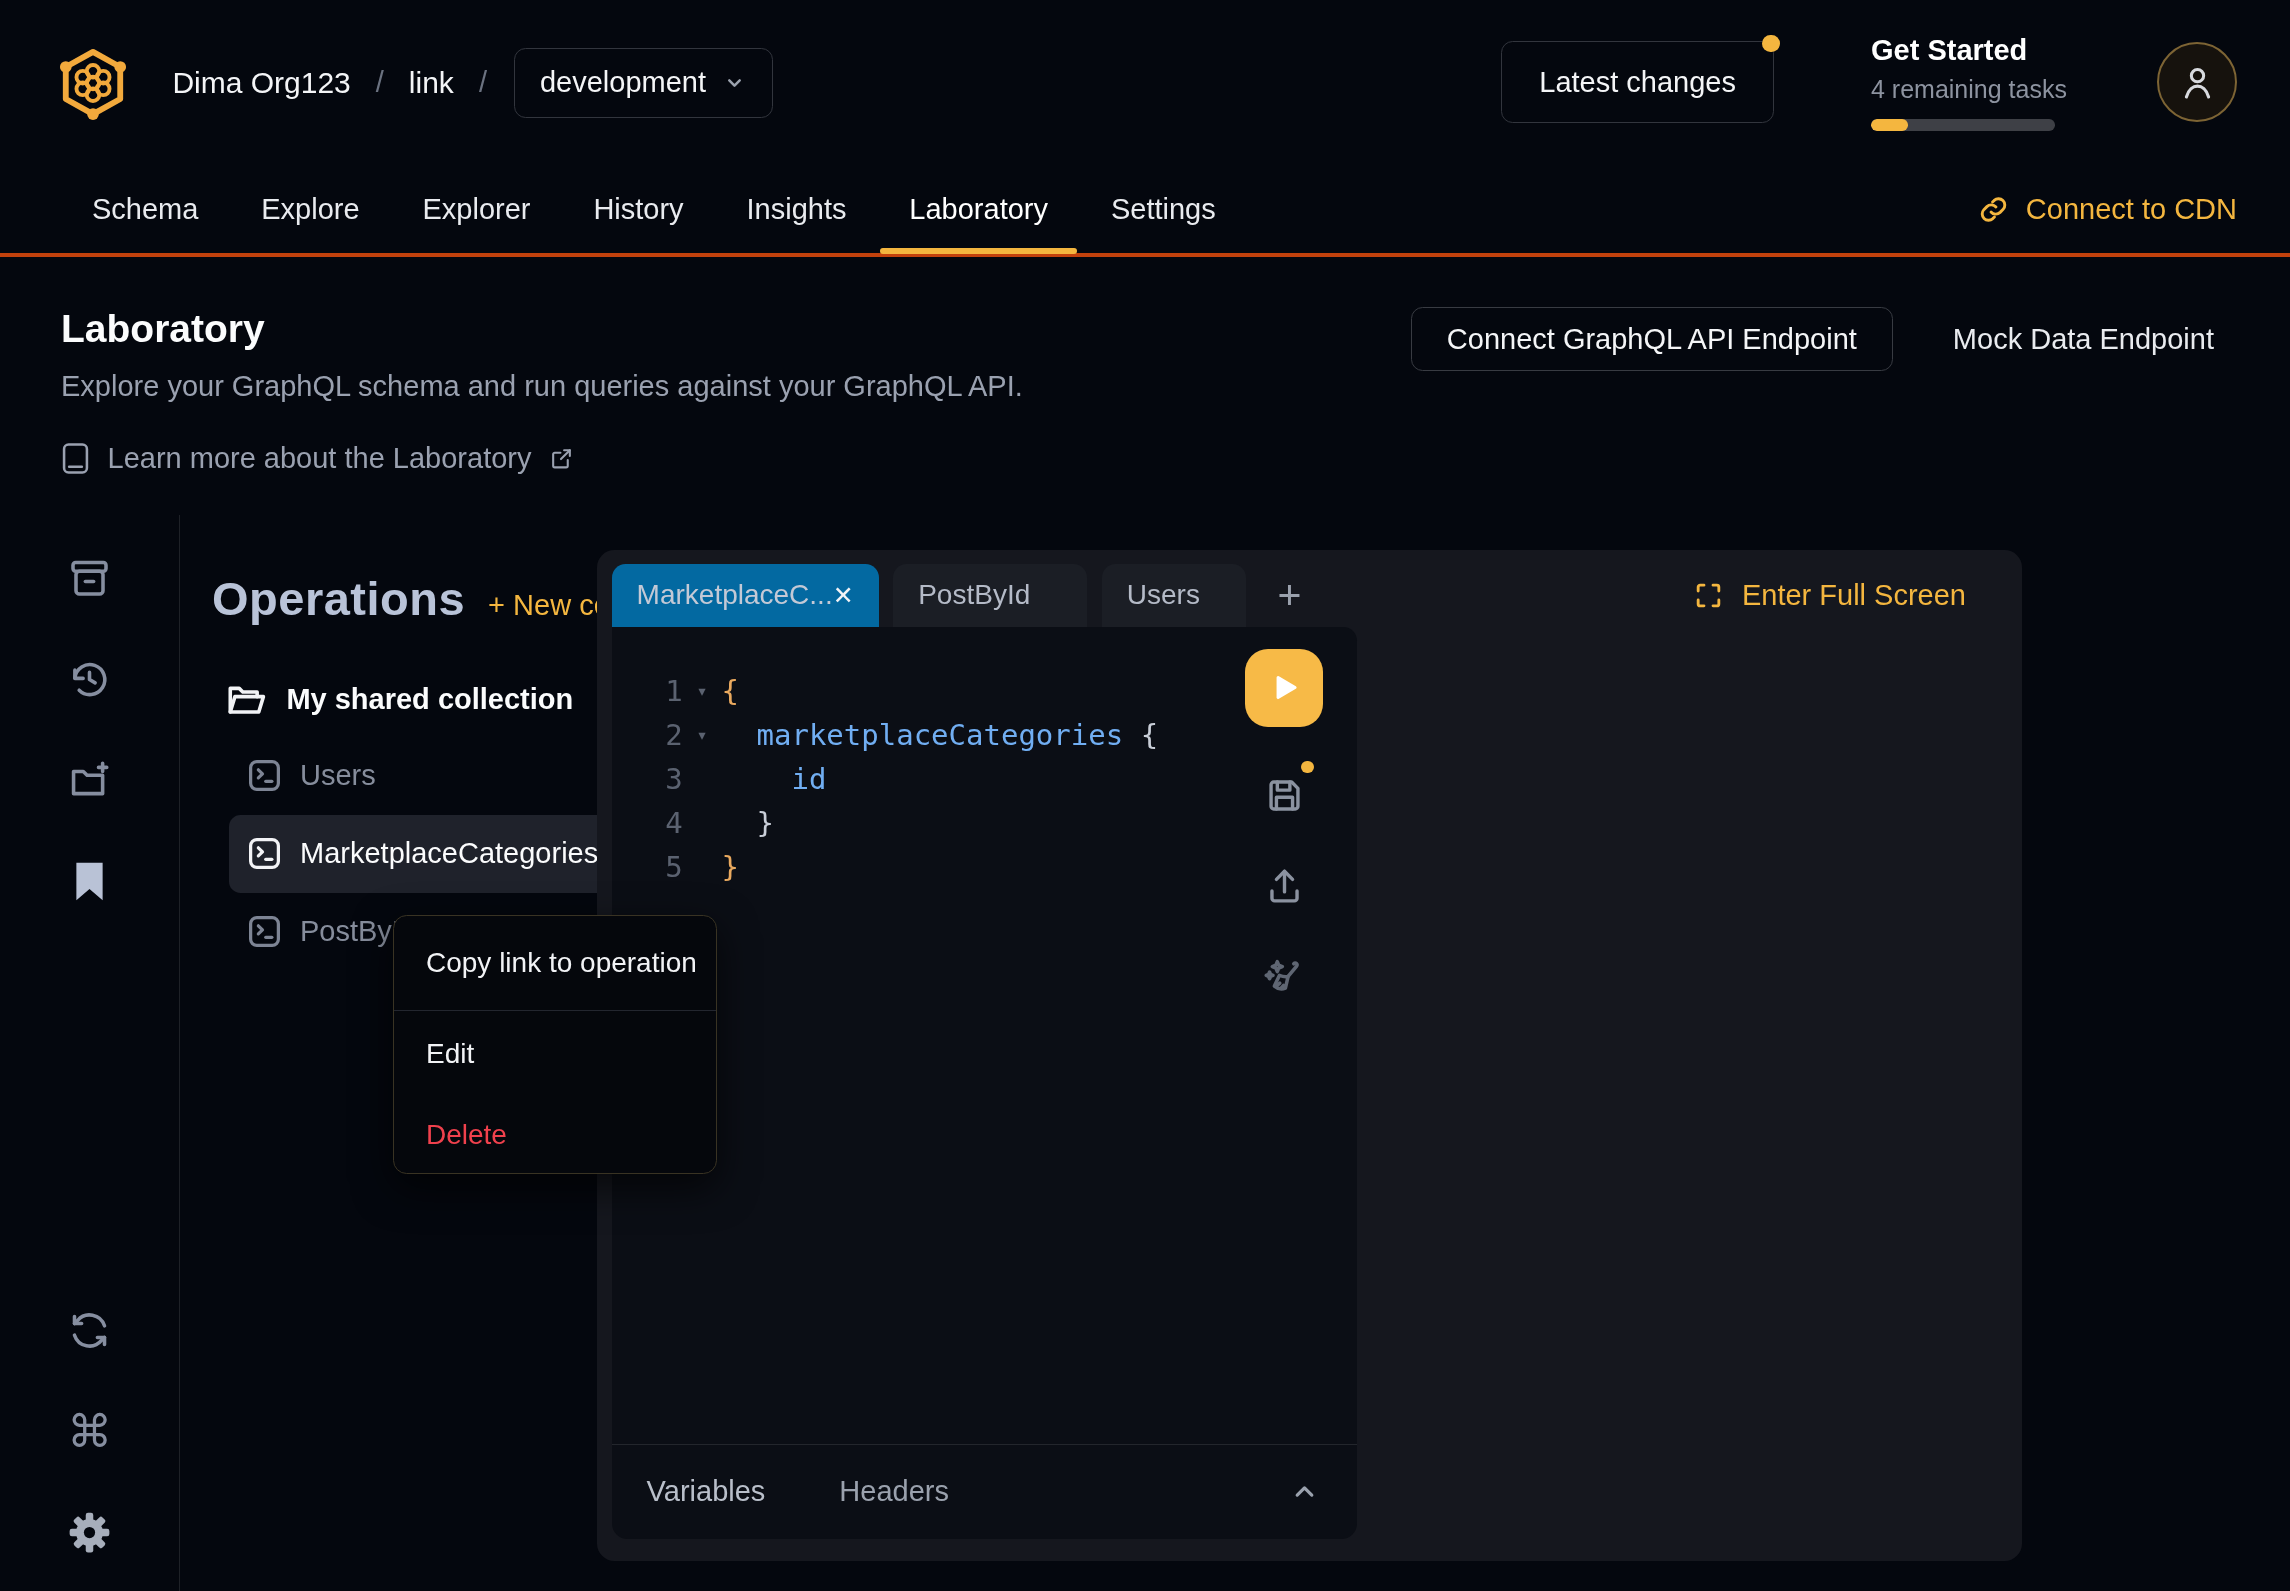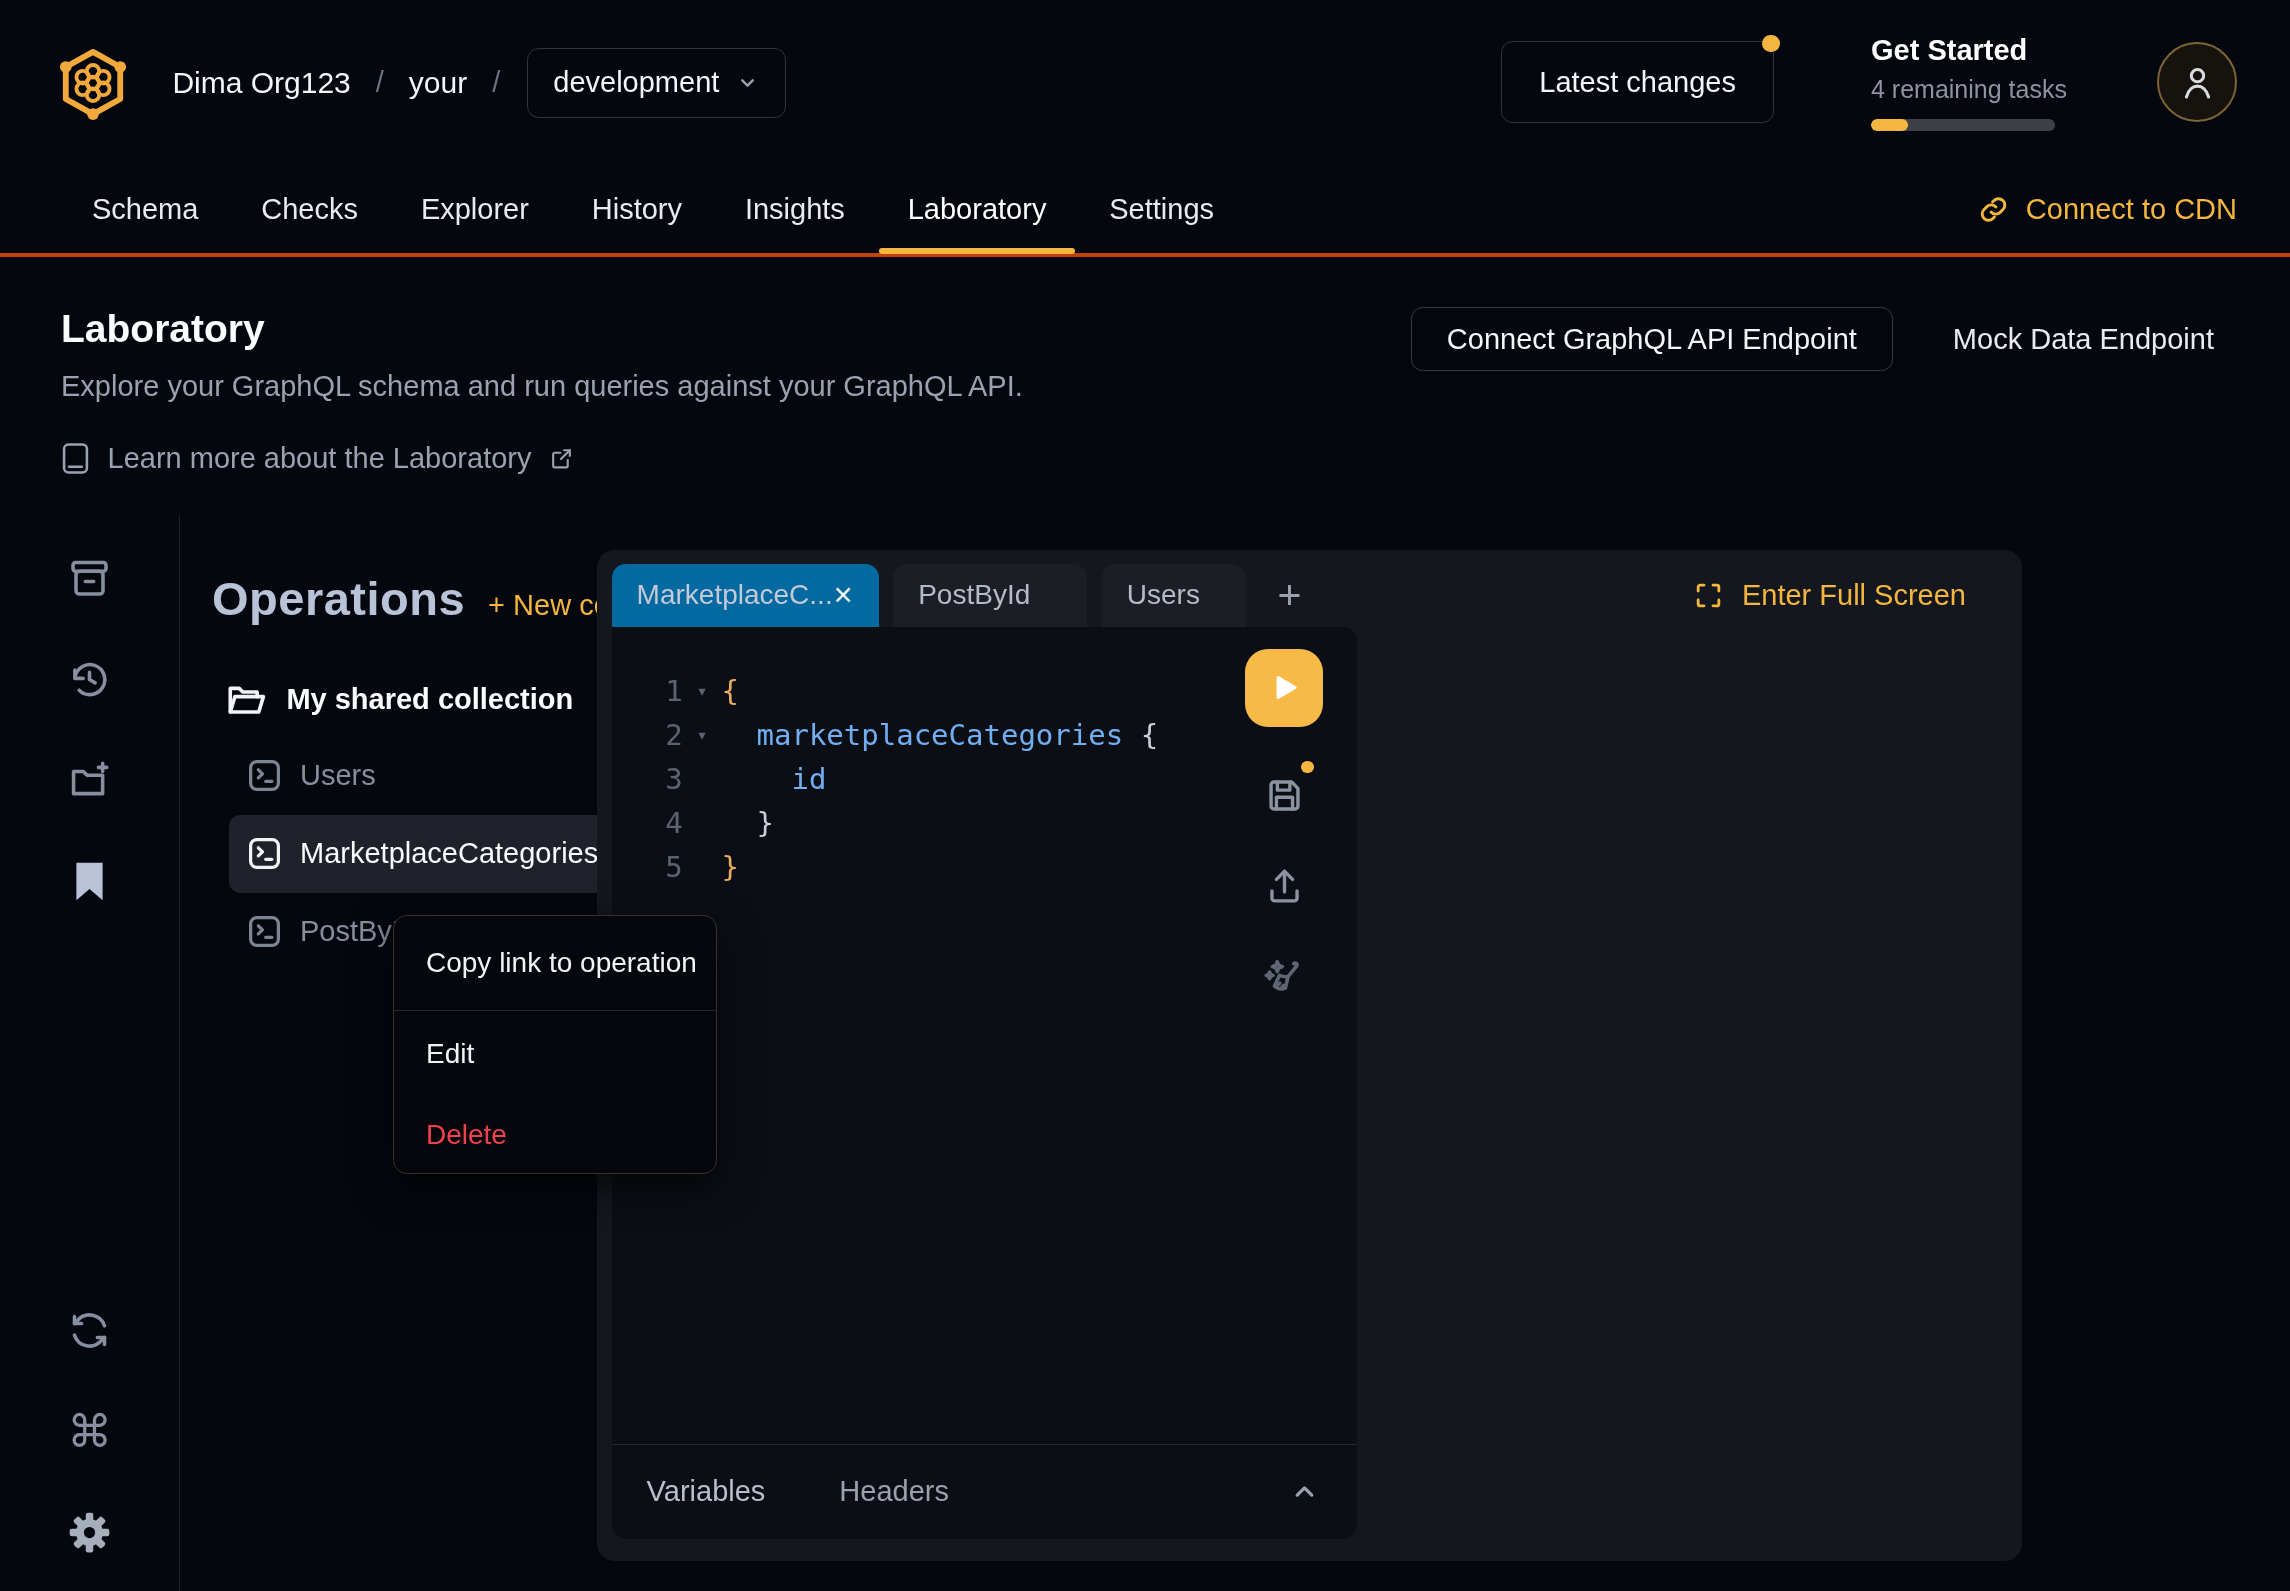--- a/index.html
+++ b/index.html
@@ -188,21 +188,21 @@
         <circle cx="46.5" cy="32" r="6.5"></circle>
         <circle cx="46.5" cy="44" r="6.5"></circle>
       <circle cx="36" cy="50" r="6.5"></circle>
         <circle cx="25.5" cy="44" r="6.5"></circle>
         <circle cx="25.5" cy="32" r="6.5"></circle>
     </g>
   </svg>
   <div class="crumbs">
     <span class="crumb">Dima Org123</span>
     <span class="crumb-sep">/</span>
-    <span class="crumb">your</span>
+    <span class="crumb">link</span>
     <span class="crumb-sep">/</span>
     <button class="variant-btn">
       <span>development</span>
       <svg width="25" height="25" viewBox="0 0 24 24">
         <path d="M7 10l5 5 5-5" fill="none" stroke="#9aa1ad" stroke-width="2.4" stroke-linecap="round" stroke-linejoin="round"></path>
       </svg>
     </button>
   </div>
   <div class="hdr-right">
     <button class="latest-btn">
@@ -221,21 +221,21 @@
         <circle cx="12" cy="8" r="3.6" fill="none" stroke="#d8dade" stroke-width="1.8"></circle>
         <path d="M5.5 20.5c1.2-4.4 4-6.4 6.5-6.4s5.3 2 6.5 6.4" fill="none" stroke="#d8dade" stroke-width="1.8" stroke-linecap="round"></path>
       </svg>
     </div>
   </div>
 </div>
 
 <div class="nav">
   <div class="nav-tabs">
     <div class="nav-tab">Schema</div>
-    <div class="nav-tab">Checks</div>
+    <div class="nav-tab">Explore</div>
     <div class="nav-tab">Explorer</div>
     <div class="nav-tab">History</div>
     <div class="nav-tab">Insights</div>
     <div class="nav-tab active">Laboratory</div>
     <div class="nav-tab">Settings</div>
   </div>
   <div class="cdn-link">
     <svg width="33" height="33" viewBox="0 0 24 24">
       <g fill="none" stroke="#f4b63f" stroke-width="2.1" stroke-linecap="round">
         <path d="M10.2 13.8a4.6 4.6 0 0 0 6.6.3l2.2-2.2a4.6 4.6 0 0 0-6.5-6.5l-1.2 1.2"></path>

